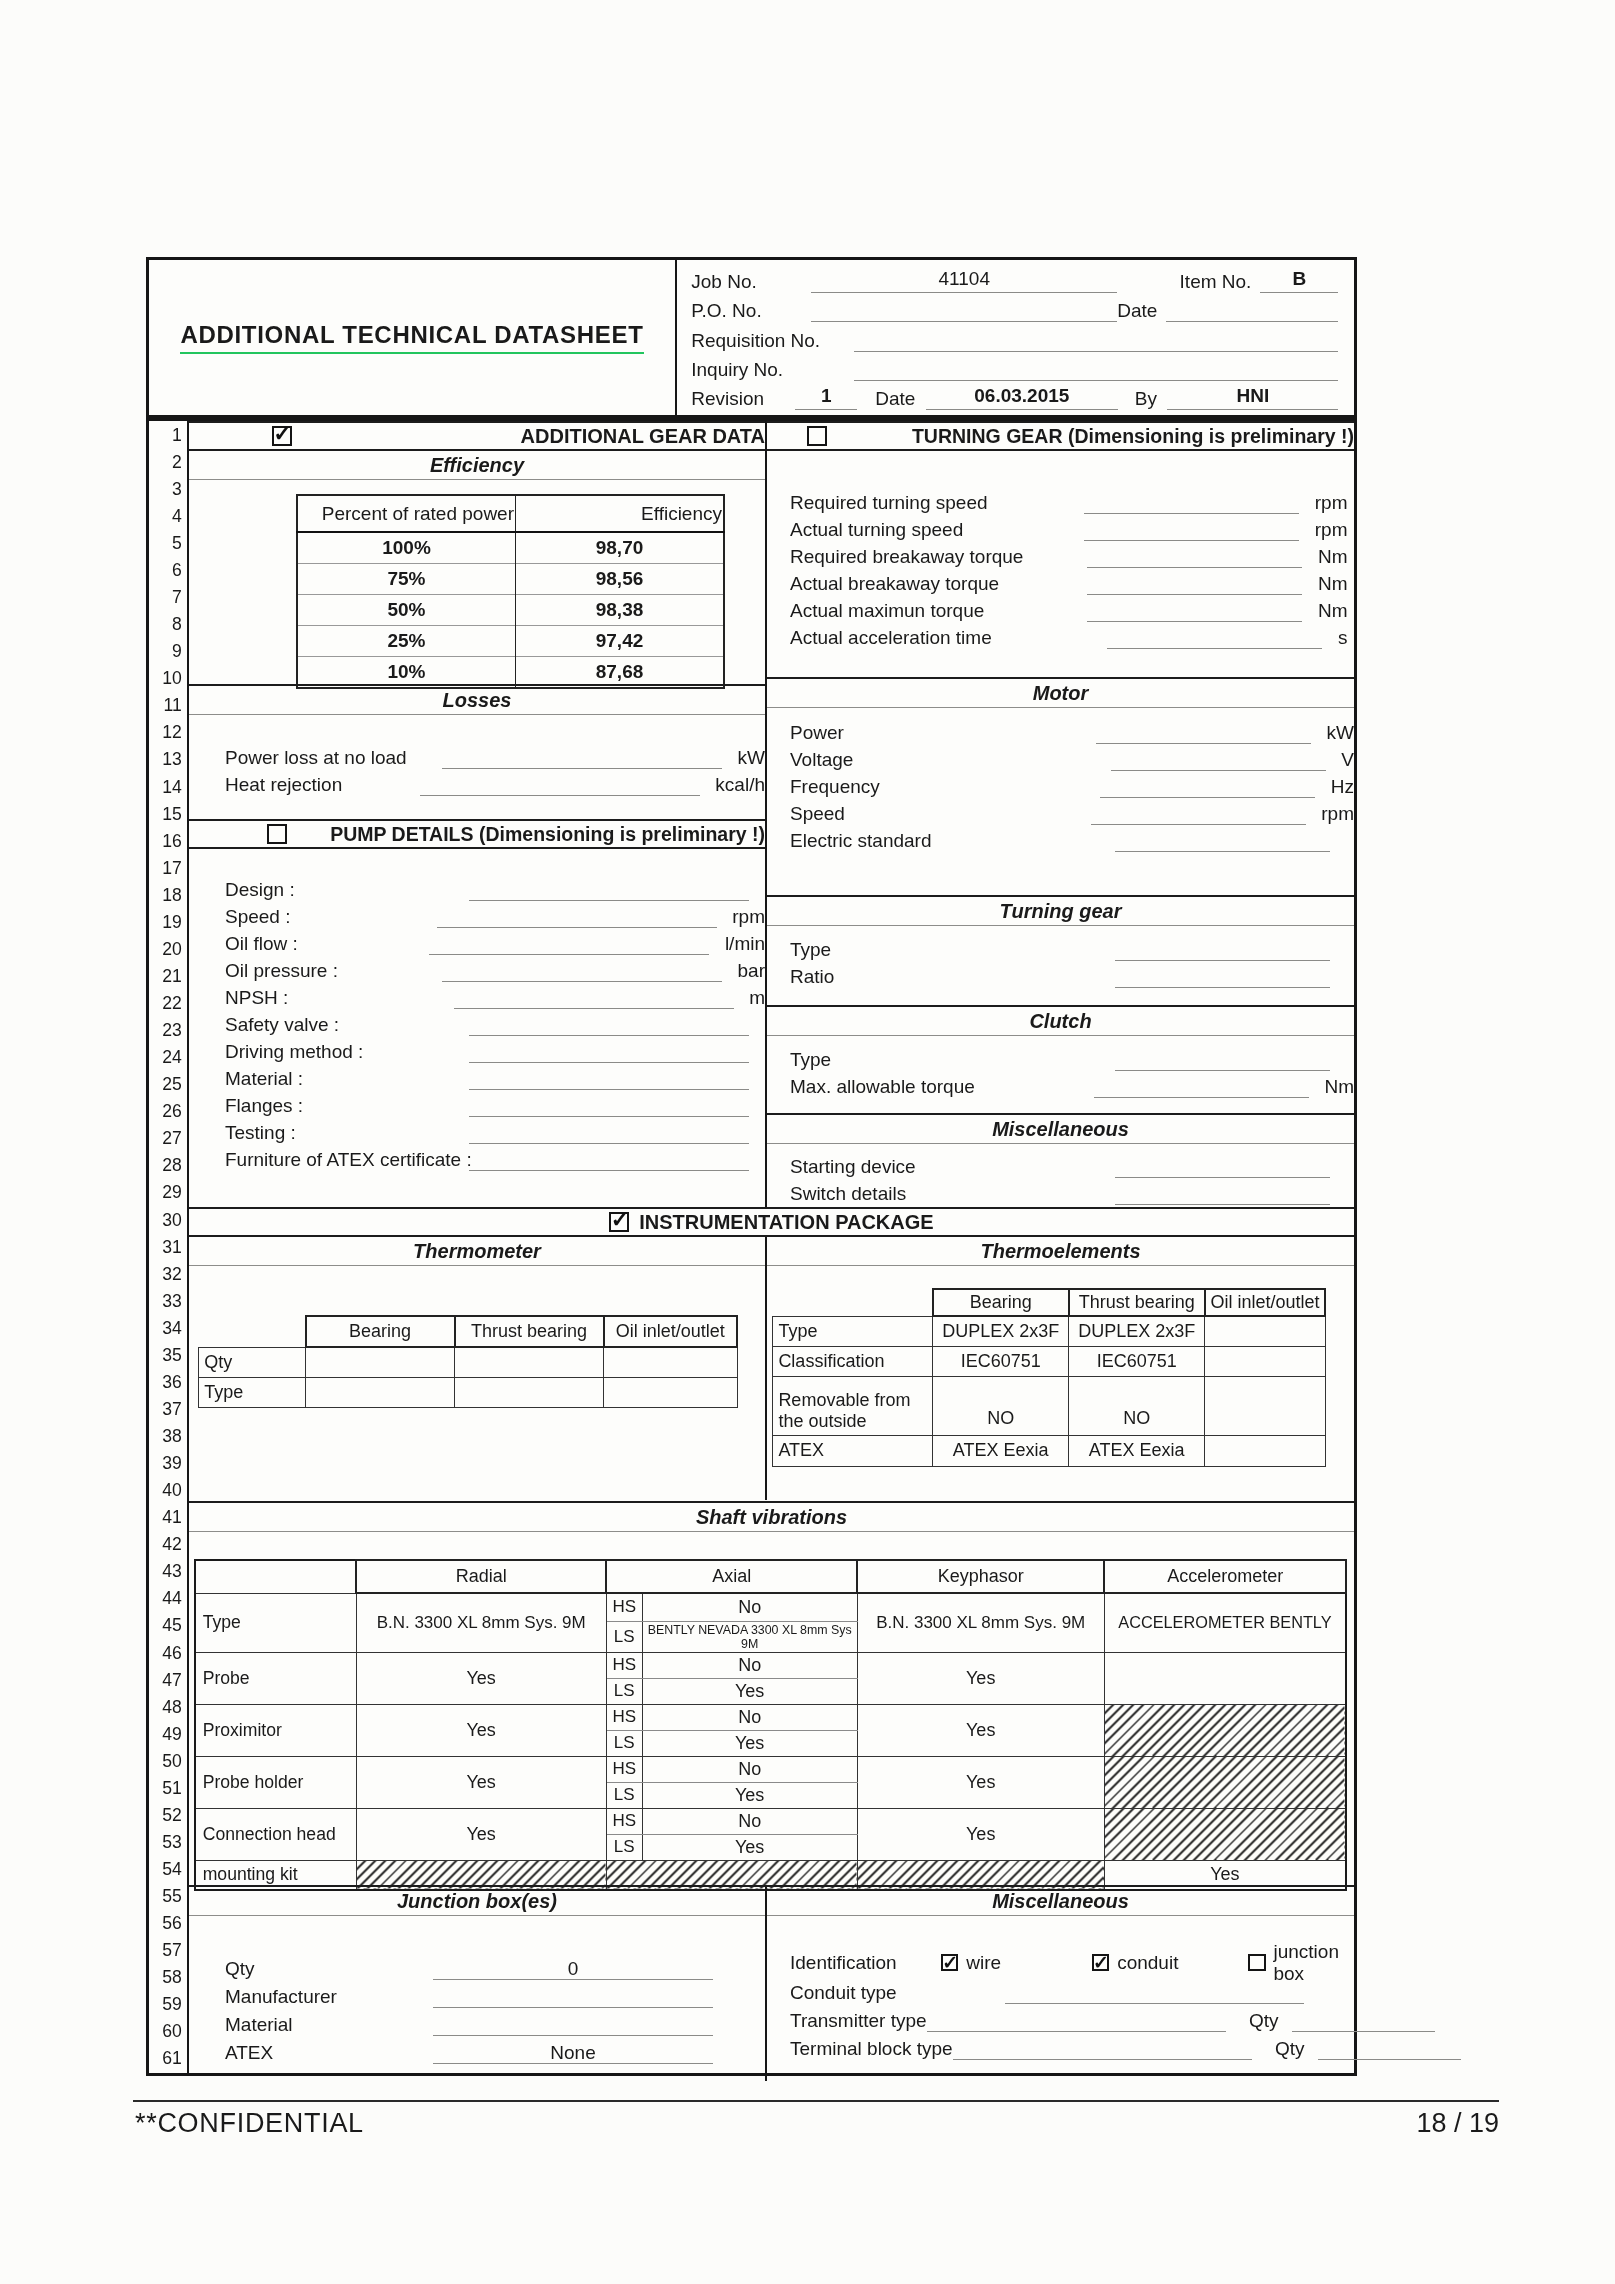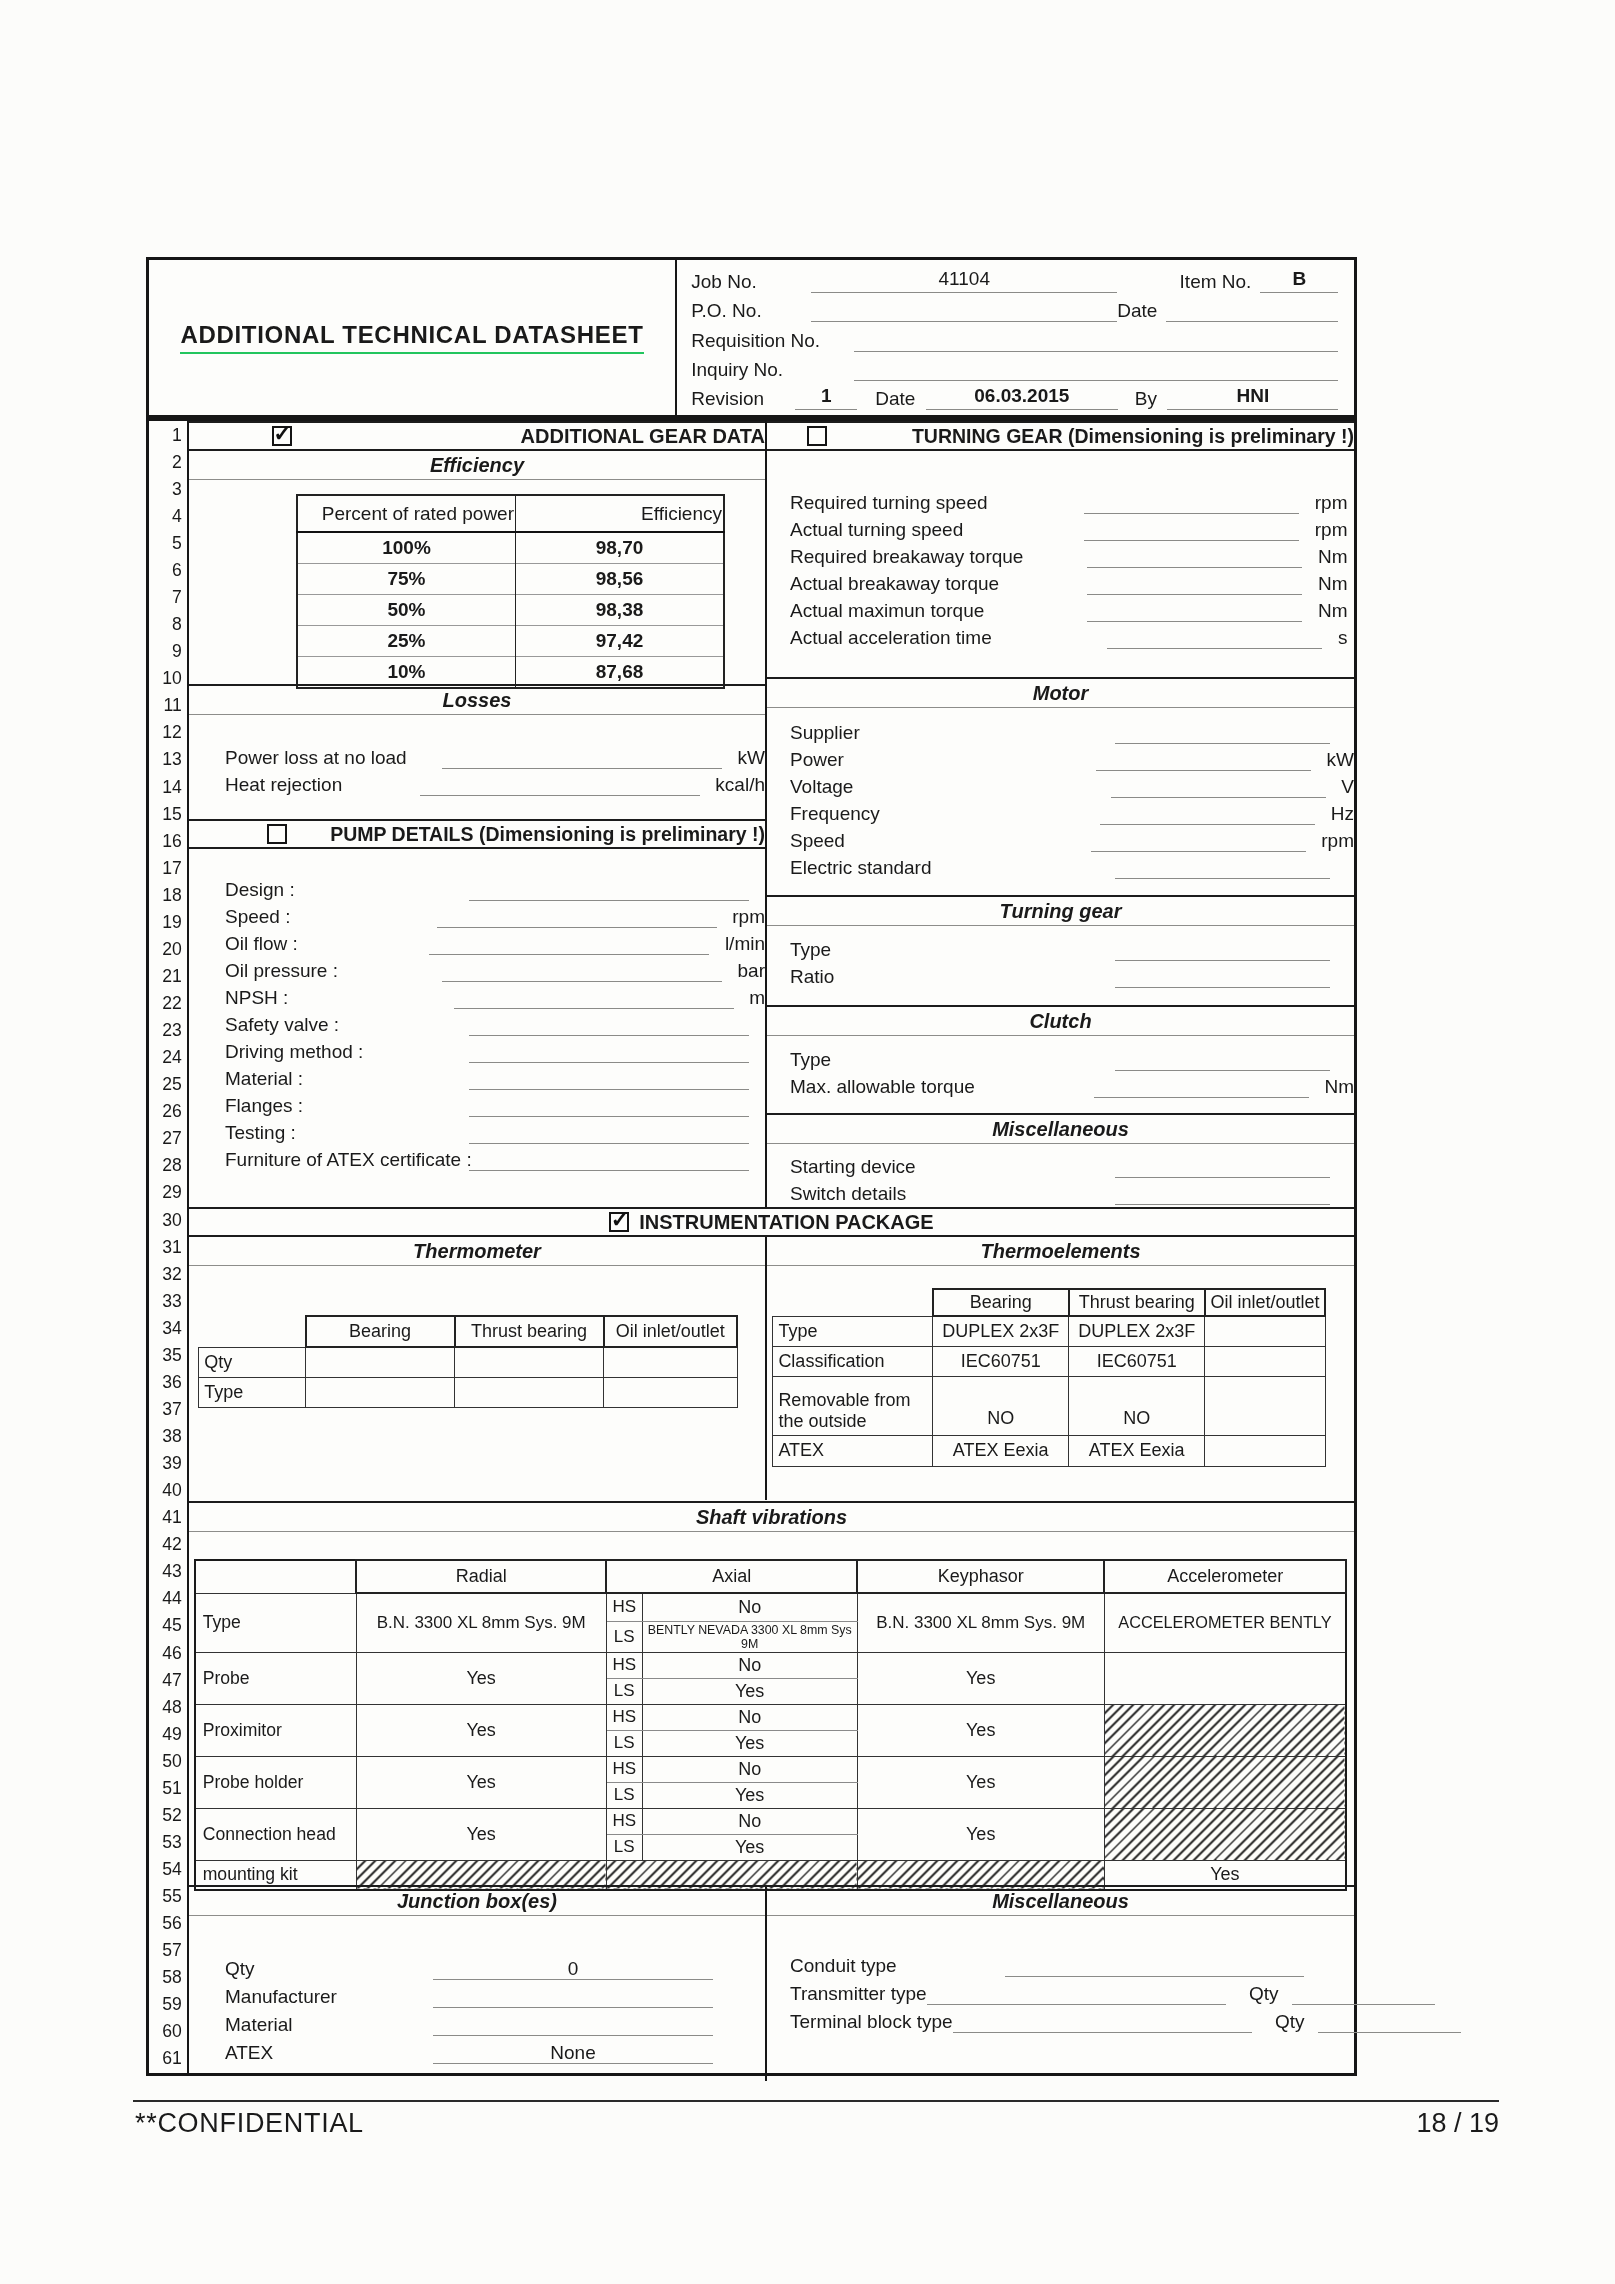--- a/index.html
+++ b/index.html
@@ -334,25 +334,20 @@
                 <span class="flabel" style="width:325px;">Actual acceleration time</span>
                 <span class="fline" style="width:215px;"></span>
                 <span class="funit">s</span>
               </div>
           </div>
 
           <div class="sect btop" style="top:256px;">
             <div class="subtitle" style="position:relative;">Motor</div>
             <div style="margin-top:9px; padding-left:23px;">
               <div class="frow">
-                  <span class="flabel" style="width:325px;">Supplier</span>
-                  <span class="fline" style="width:215px;"></span>
-                  <span class="funit"></span>
-                </div>
-              <div class="frow">
                   <span class="flabel" style="width:325px;">Power</span>
                   <span class="fline" style="width:215px;"></span>
                   <span class="funit">kW</span>
                 </div>
               <div class="frow">
                   <span class="flabel" style="width:325px;">Voltage</span>
                   <span class="fline" style="width:215px;"></span>
                   <span class="funit">V</span>
                 </div>
               <div class="frow">
@@ -595,20 +590,35 @@
             </div>
             <div class="frow" style="height:28px;">
               <span class="flabel" style="width:208px;">ATEX</span>
               <span class="fline val" style="width:280px;">None</span>
             </div>
           </div>
         </div>
         <div class="col-r">
           <div class="subtitle" style="top:0;">Miscellaneous</div>
           <div style="position:absolute; top:62px; left:23px; right:7.8px;">
+            <div class="frow" style="height:27px; align-items:center;">
+              <span class="flabel" style="width:195px;">Identification</span>
+              <span style="display:flex; align-items:center; width:195px;">
+                <span class="cb sm checked"></span>
+                <span>wire</span>
+              </span>
+              <span style="display:flex; align-items:center; width:202px;">
+                <span class="cb sm checked"></span>
+                <span>conduit</span>
+              </span>
+              <span style="display:flex; align-items:center;">
+                <span class="cb sm"></span>
+                <span>junction box</span>
+              </span>
+            </div>
             <div class="frow" style="height:28px;">
               <span class="flabel" style="width:215px;">Conduit type</span>
               <span class="fline" style="width:299px;"></span>
             </div>
             <div class="frow" style="height:28px;">
               <span class="flabel" style="width:215px;">Transmitter type</span>
               <span class="fline" style="width:299px;"></span>
               <span class="funit" style="margin-left:23.4px;">Qty</span>
               <span class="fline" style="width:143px; margin-left:13px;"></span>
             </div>

